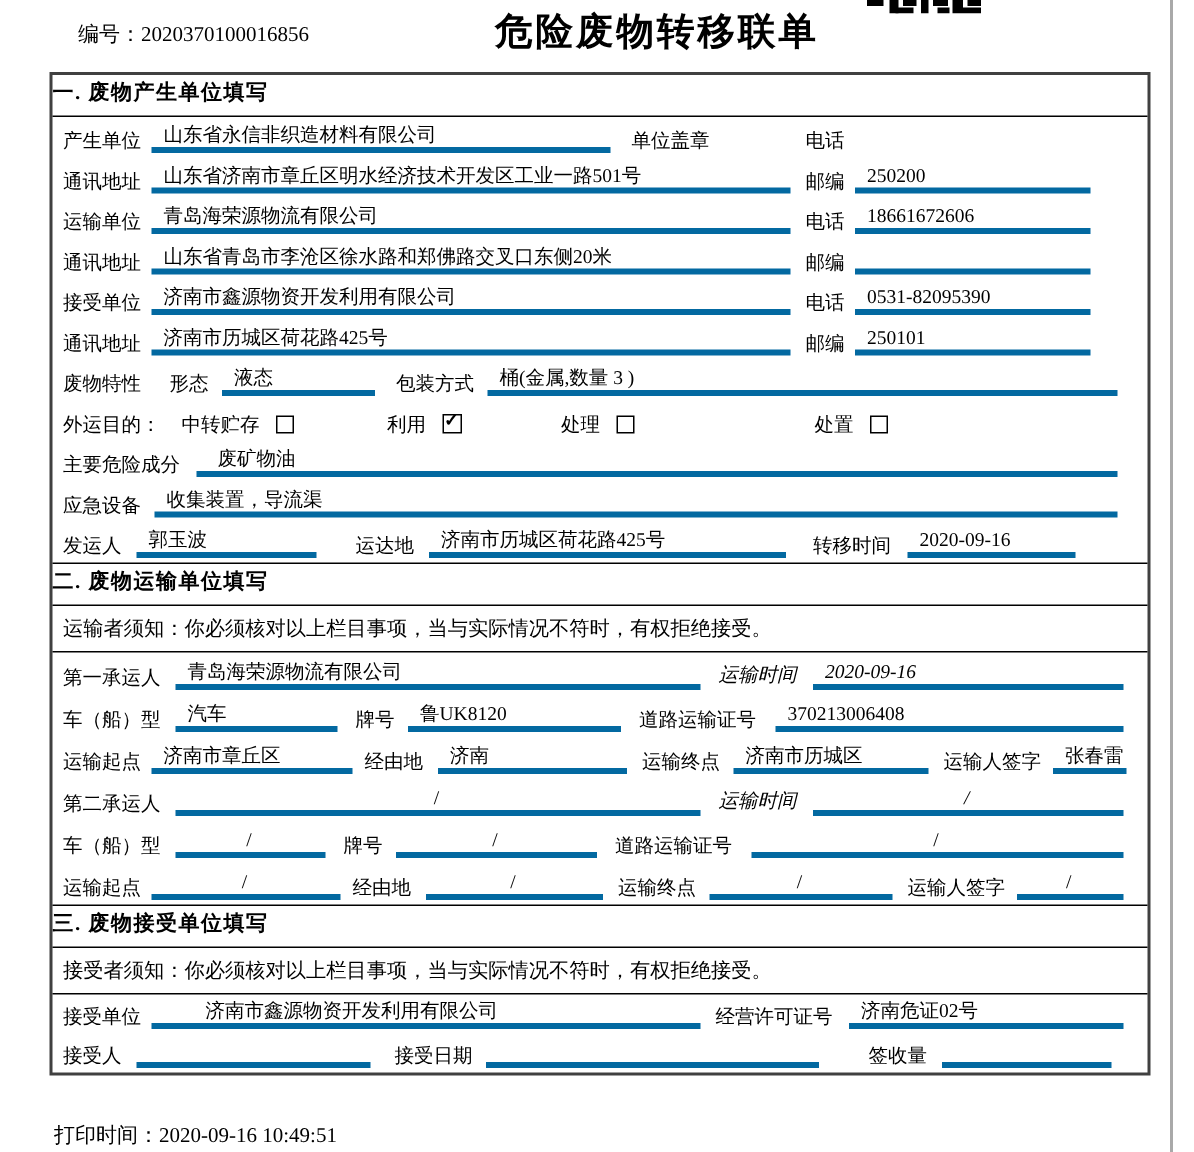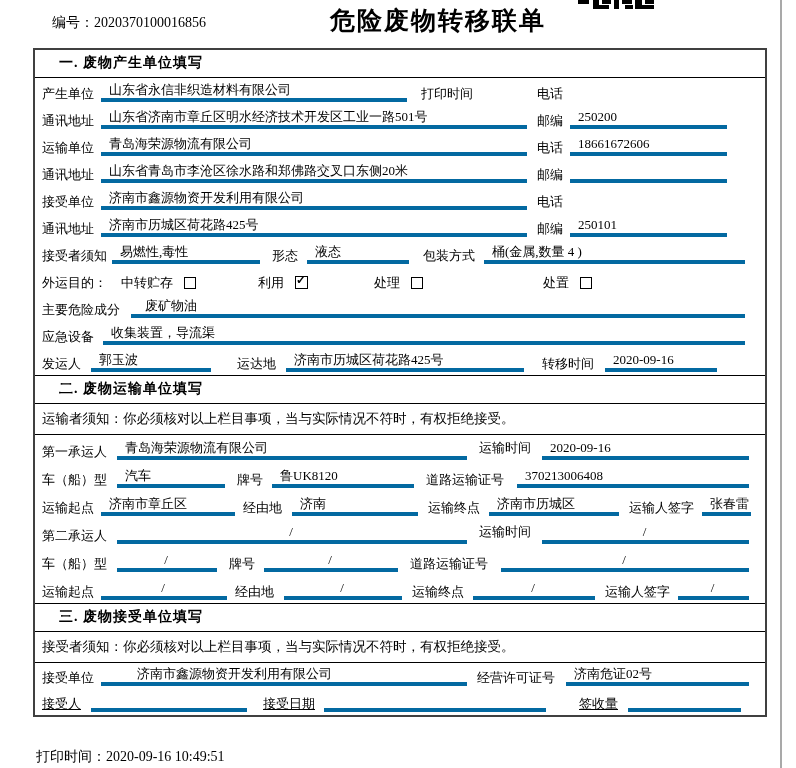--- a/index.html
+++ b/index.html
@@ -3,36 +3,36 @@
 <meta charset="utf-8">
 <style>
   html,body{margin:0;padding:0;background:#fff;}
   .page{position:relative;width:796px;height:768px;background:#ffffff;overflow:hidden;
         font-family:"Liberation Serif","DejaVu Serif",serif;color:#000;font-size:13px;}
   .serial{position:absolute;top:14px;left:52px;font-size:14px;white-space:nowrap;}
   .title{position:absolute;top:4px;left:330px;font-size:25px;font-weight:bold;letter-spacing:2px;white-space:nowrap;}
   .qr{position:absolute;top:0;left:578px;}
   .edge{position:absolute;top:0;left:780px;width:2px;height:768px;background:#a9a9a9;}
   .box{position:absolute;top:48px;left:33px;width:730px;border:2px solid #404040;background:#fff;}
-  .sec-h{height:27px;line-height:26px;font-weight:bold;font-size:14px;border-bottom:1px solid #000;padding-left:24px;letter-spacing:1px;}
+  .sec-h{height:27px;line-height:26px;font-weight:bold;font-size:14px;border-bottom:1px solid #000;padding-left:0;letter-spacing:1px;}
   .sec-h.mid{border-top:1px solid #000;}
   .notice{height:30px;line-height:29px;border-bottom:1px solid #000;padding-left:7px;font-size:13.5px;white-space:nowrap;}
   .row{display:flex;align-items:flex-end;height:24px;padding:0 20px 3px 7px;}
   .s2 .row{height:25px;}
   .s3 .row{height:23px;}
   .row.pr38{padding-right:38px;}
   .row.pr16{padding-right:16px;}
-  .row.pr24{padding-right:24px;text-decoration:underline;}
+  .row.pr24{padding-right:24px;}
   .row.pr40{padding-right:48px;justify-content:space-between;}
   .lbl{white-space:nowrap;margin-right:5px;flex-shrink:0;line-height:17px;height:17px;}
   .fill{border-bottom:4px solid #0369a1;white-space:nowrap;padding:0 2px 0 8px;line-height:17px;height:17px;flex-shrink:0;overflow:visible;}
   .grow{flex:1 1 auto;}
   .ctr{text-align:center;padding-left:0;}
   .rgroup{margin-left:auto;width:190px;display:flex;align-items:flex-end;flex-shrink:0;}
-  .rgroup2{margin-left:auto;width:270px;display:flex;align-items:flex-start;flex-shrink:0;}
+  .rgroup2{margin-left:auto;width:270px;display:flex;align-items:center;flex-shrink:0;font-style:italic;}
   .opt{display:flex;align-items:flex-end;flex-shrink:0;}
   .cb{display:inline-block;width:10px;height:10px;border:1px solid #000;margin:0 0 2px 6px;position:relative;flex-shrink:0;}
   .cb.checked{width:11px;height:11px;}
   .cb.checked::after{content:"\2713";position:absolute;top:-4px;left:0;font-size:12px;font-weight:bold;}
   .footer{position:absolute;top:748px;left:36px;font-size:14px;white-space:nowrap;}
 </style>
 </head>
 <body>
 
 <div class="page">
@@ -57,21 +57,21 @@
   <div class="edge"></div>
 
   <div class="box">
 
     <div class="s1">
       <div class="sec-h">一. 废物产生单位填写</div>
 
       <div class="row pr38">
         <span class="lbl" style="min-width:54px">产生单位</span>
         <span class="fill" style="width:296px">山东省永信非织造材料有限公司</span>
-        <span class="lbl" style="margin-left:14px">打印时间</span>
+        <span class="lbl" style="margin-left:14px">单位盖章</span>
         <span class="rgroup">
           <span class="lbl" style="min-width:28px">电话</span>
         </span>
       </div>
 
       <div class="row pr38">
         <span class="lbl" style="min-width:54px">通讯地址</span>
         <span class="fill grow" style="margin-right:10px">山东省济南市章丘区明水经济技术开发区工业一路501号</span>
         <span class="rgroup">
           <span class="lbl" style="min-width:28px">邮编</span>
@@ -95,40 +95,40 @@
           <span class="lbl" style="min-width:28px">邮编</span>
           <span class="fill grow"></span>
         </span>
       </div>
 
       <div class="row pr38">
         <span class="lbl" style="min-width:54px">接受单位</span>
         <span class="fill grow" style="margin-right:10px">济南市鑫源物资开发利用有限公司</span>
         <span class="rgroup">
           <span class="lbl" style="min-width:28px">电话</span>
+          <span class="fill grow">0531-82095390</span>
         </span>
       </div>
 
       <div class="row pr38">
         <span class="lbl" style="min-width:54px">通讯地址</span>
         <span class="fill grow" style="margin-right:10px">济南市历城区荷花路425号</span>
         <span class="rgroup">
           <span class="lbl" style="min-width:28px">邮编</span>
           <span class="fill grow">250101</span>
         </span>
       </div>
 
 
       <div class="row">
-        <span class="lbl" style="min-width:54px">接受者须知</span>
-        <span class="fill" style="width:138px">易燃性,毒性</span>
+        <span class="lbl" style="min-width:54px">废物特性</span>
         <span class="lbl" style="margin-left:12px;min-width:30px">形态</span>
         <span class="fill" style="width:92px">液态</span>
         <span class="lbl" style="margin-left:14px;min-width:56px">包装方式</span>
-        <span class="fill grow">桶(金属,数量 4 )</span>
+        <span class="fill grow">桶(金属,数量 3 )</span>
       </div>
 
       <div class="row">
         <span class="lbl" style="min-width:66px">外运目的：</span>
         <span class="opt" style="margin-left:8px">
           <span class="lbl">中转贮存</span>
           <span class="cb"></span>
         </span>
         <span class="opt" style="margin-left:62px">
           <span class="lbl">利用</span>

